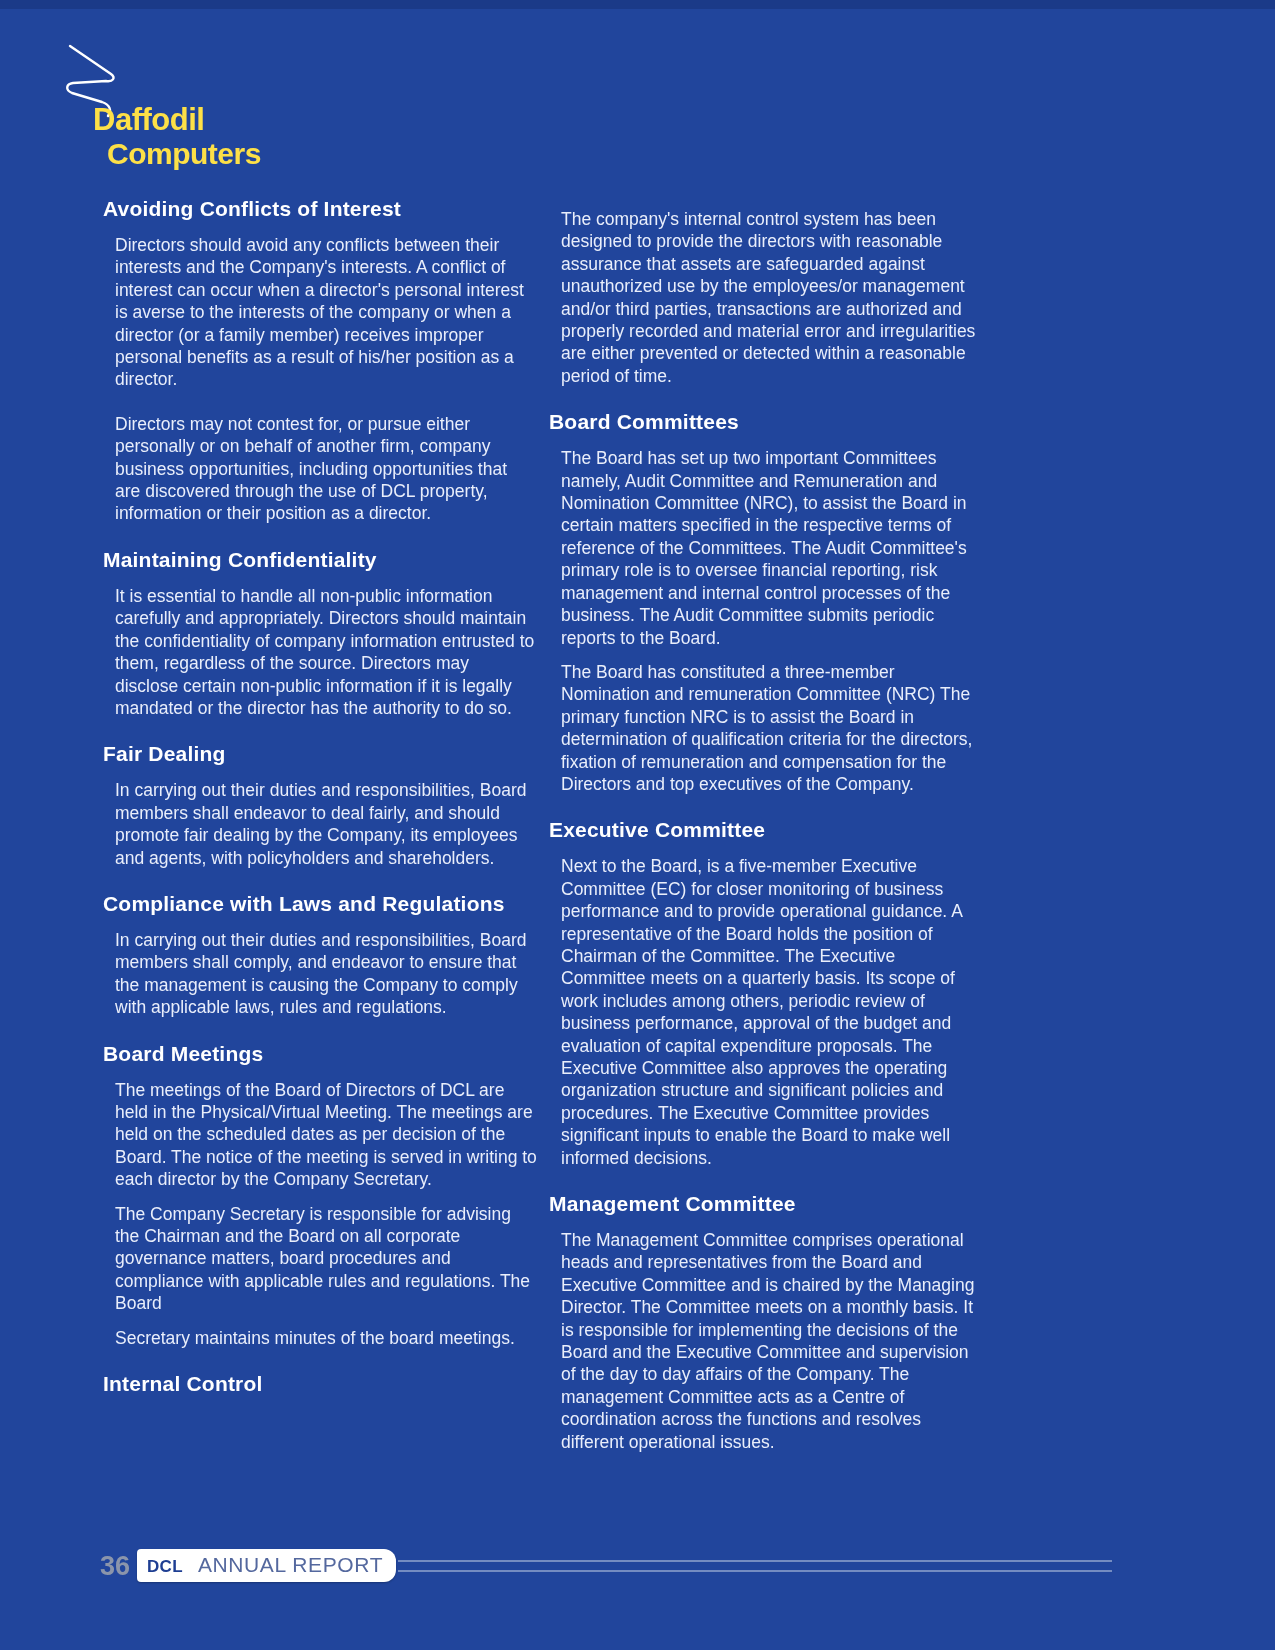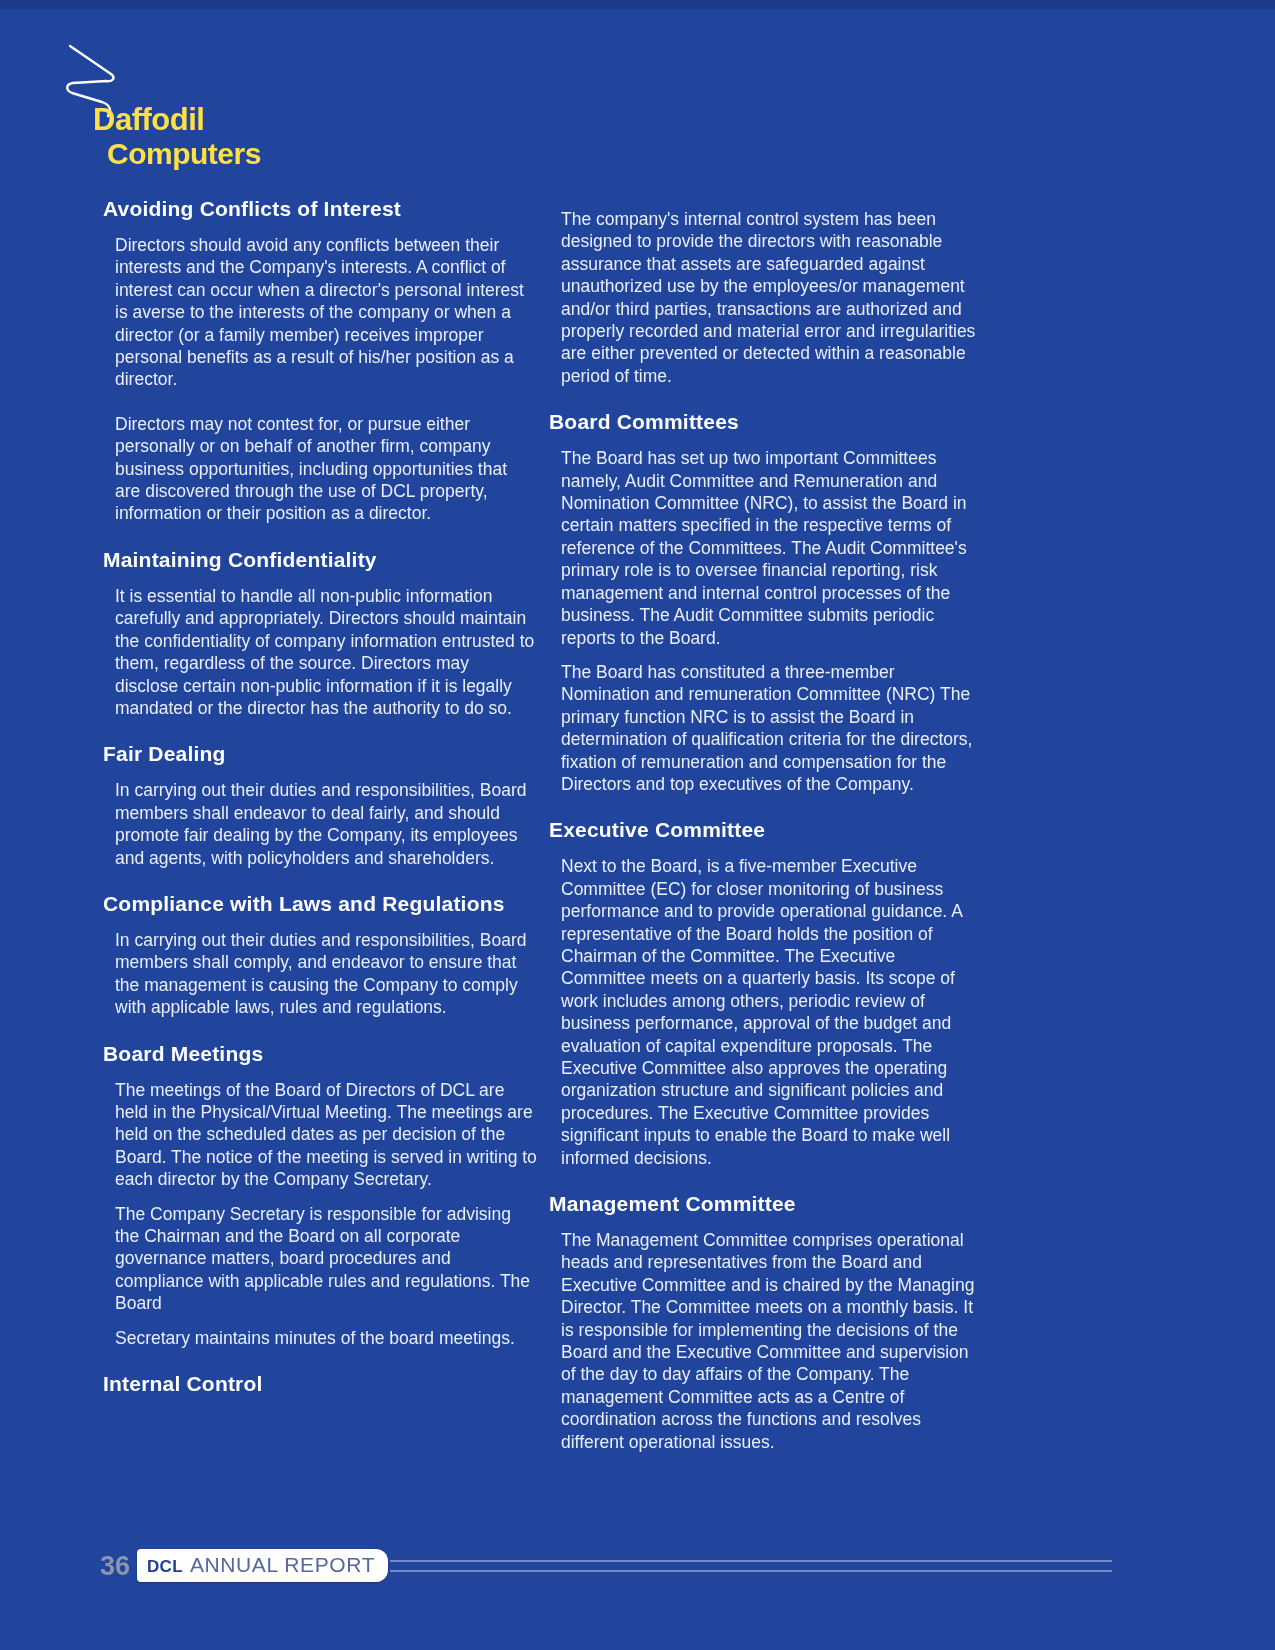--- a/index.html
+++ b/index.html
@@ -52,21 +52,21 @@
     display:flex; align-items:center;
   }
   .pagenum {
     font-size:27px; font-weight:700; color:#8b95ab;
     margin-right:7px; line-height:30px;
   }
   .badge {
     background:#ffffff;
     border-radius:4px 12px 12px 4px;
     padding:4px 13px 5px 10px;
-    display:inline-flex; align-items:baseline; gap:7px;
+    display:inline-flex; align-items:baseline; gap:15px;
     box-shadow:0 1px 2px rgba(0,0,0,0.25);
     white-space:nowrap;
   }
   .badge .b1 { color:#1e3e92; font-weight:700; font-size:17px; letter-spacing:0.3px; }
   .badge .b2 { color:#54689e; font-weight:400; font-size:21px; letter-spacing:0.6px; }
   .rule {
     flex:1; height:8px; margin-left:2px;
     border-top:2px solid rgba(186,198,224,0.55);
     border-bottom:2px solid rgba(186,198,224,0.55);
   }

